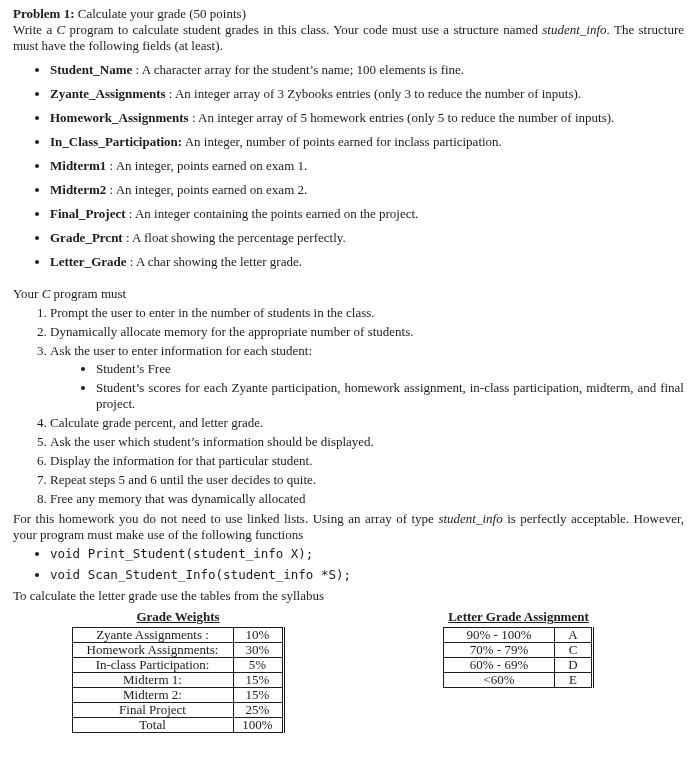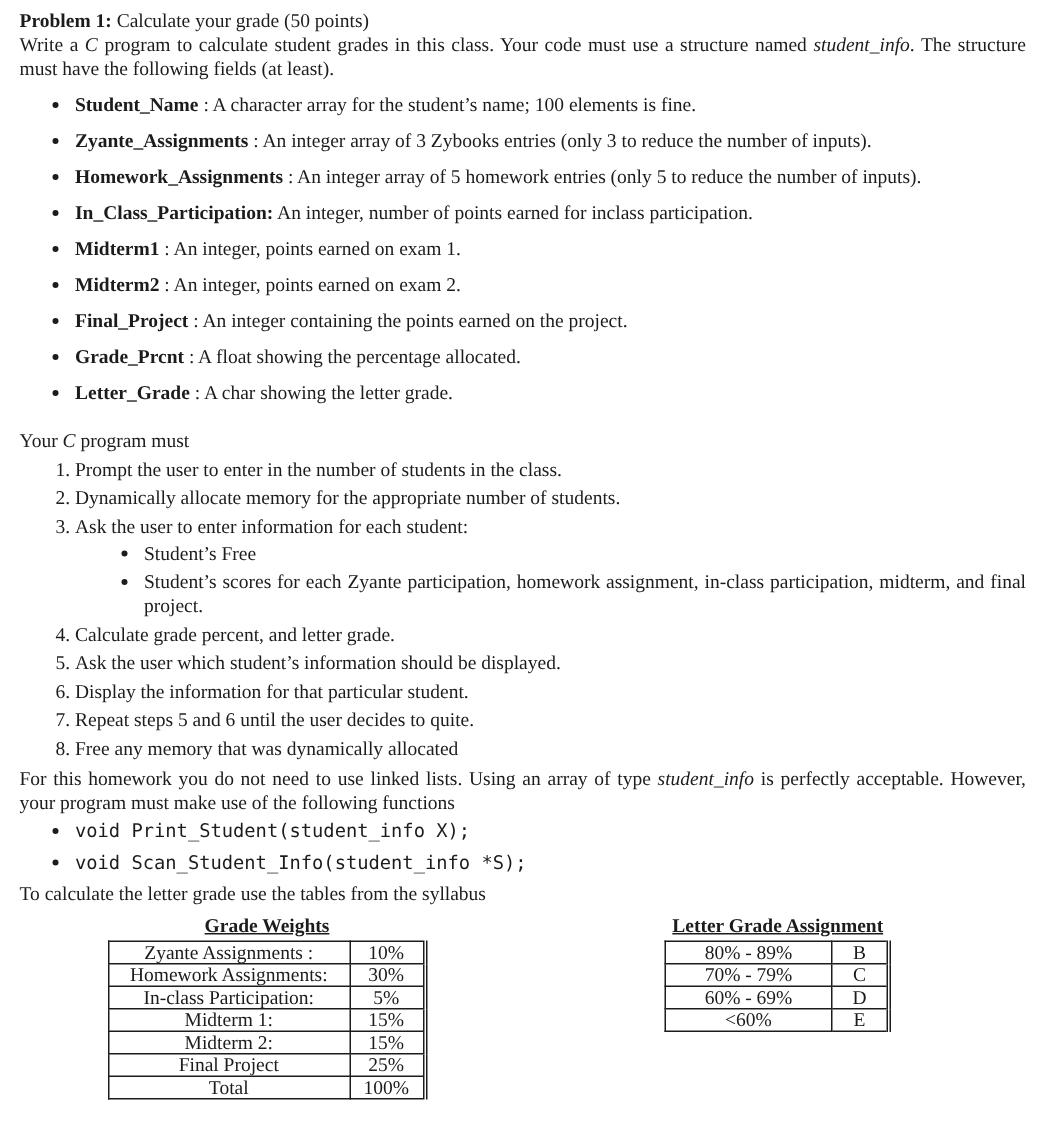--- a/index.html
+++ b/index.html
@@ -52,21 +52,21 @@
   <div class="para"><span>Write a </span><span class="i">C</span><span> program to calculate student grades in this class. Your code must use a structure named </span><span class="i">student_info</span><span>. The structure must have the following fields (at least).</span></div>
 
   <ul class="fields">
     <li><span class="b">Student_Name</span><span> : A character array for the student’s name; 100 elements is fine.</span></li>
     <li><span class="b">Zyante_Assignments</span><span> : An integer array of 3 Zybooks entries (only 3 to reduce the number of inputs).</span></li>
     <li><span class="b">Homework_Assignments</span><span> : An integer array of 5 homework entries (only 5 to reduce the number of inputs).</span></li>
     <li><span class="b">In_Class_Participation:</span><span> An integer, number of points earned for inclass participation.</span></li>
     <li><span class="b">Midterm1</span><span> : An integer, points earned on exam 1.</span></li>
     <li><span class="b">Midterm2</span><span> : An integer, points earned on exam 2.</span></li>
     <li><span class="b">Final_Project</span><span> : An integer containing the points earned on the project.</span></li>
-    <li><span class="b">Grade_Prcnt</span><span> : A float showing the percentage allocated.</span></li>
+    <li><span class="b">Grade_Prcnt</span><span> : A float showing the percentage perfectly.</span></li>
     <li><span class="b">Letter_Grade</span><span> : A char showing the letter grade.</span></li>
   </ul>
 
   <div class="para program-must"><span>Your </span><span class="i">C</span><span> program must</span></div>
 
   <ol class="steps">
     <li><span>Prompt the user to enter in the number of students in the class.</span></li>
     <li><span>Dynamically allocate memory for the appropriate number of students.</span></li>
     <li>
       <span>Ask the user to enter information for each student:</span>
@@ -132,22 +132,22 @@
       </table>
     </div>
 
     <div class="panel panel-right">
       <div class="panel-title">
         <span class="u">Letter Grade Assignment</span>
       </div>
       <table class="lg">
         <tbody>
             <tr>
-              <td>80% - 89%</td>
-              <td>B</td>
+              <td>90% - 100%</td>
+              <td>A</td>
             </tr>
             <tr>
               <td>70% - 79%</td>
               <td>C</td>
             </tr>
             <tr>
               <td>60% - 69%</td>
               <td>D</td>
             </tr>
             <tr>

